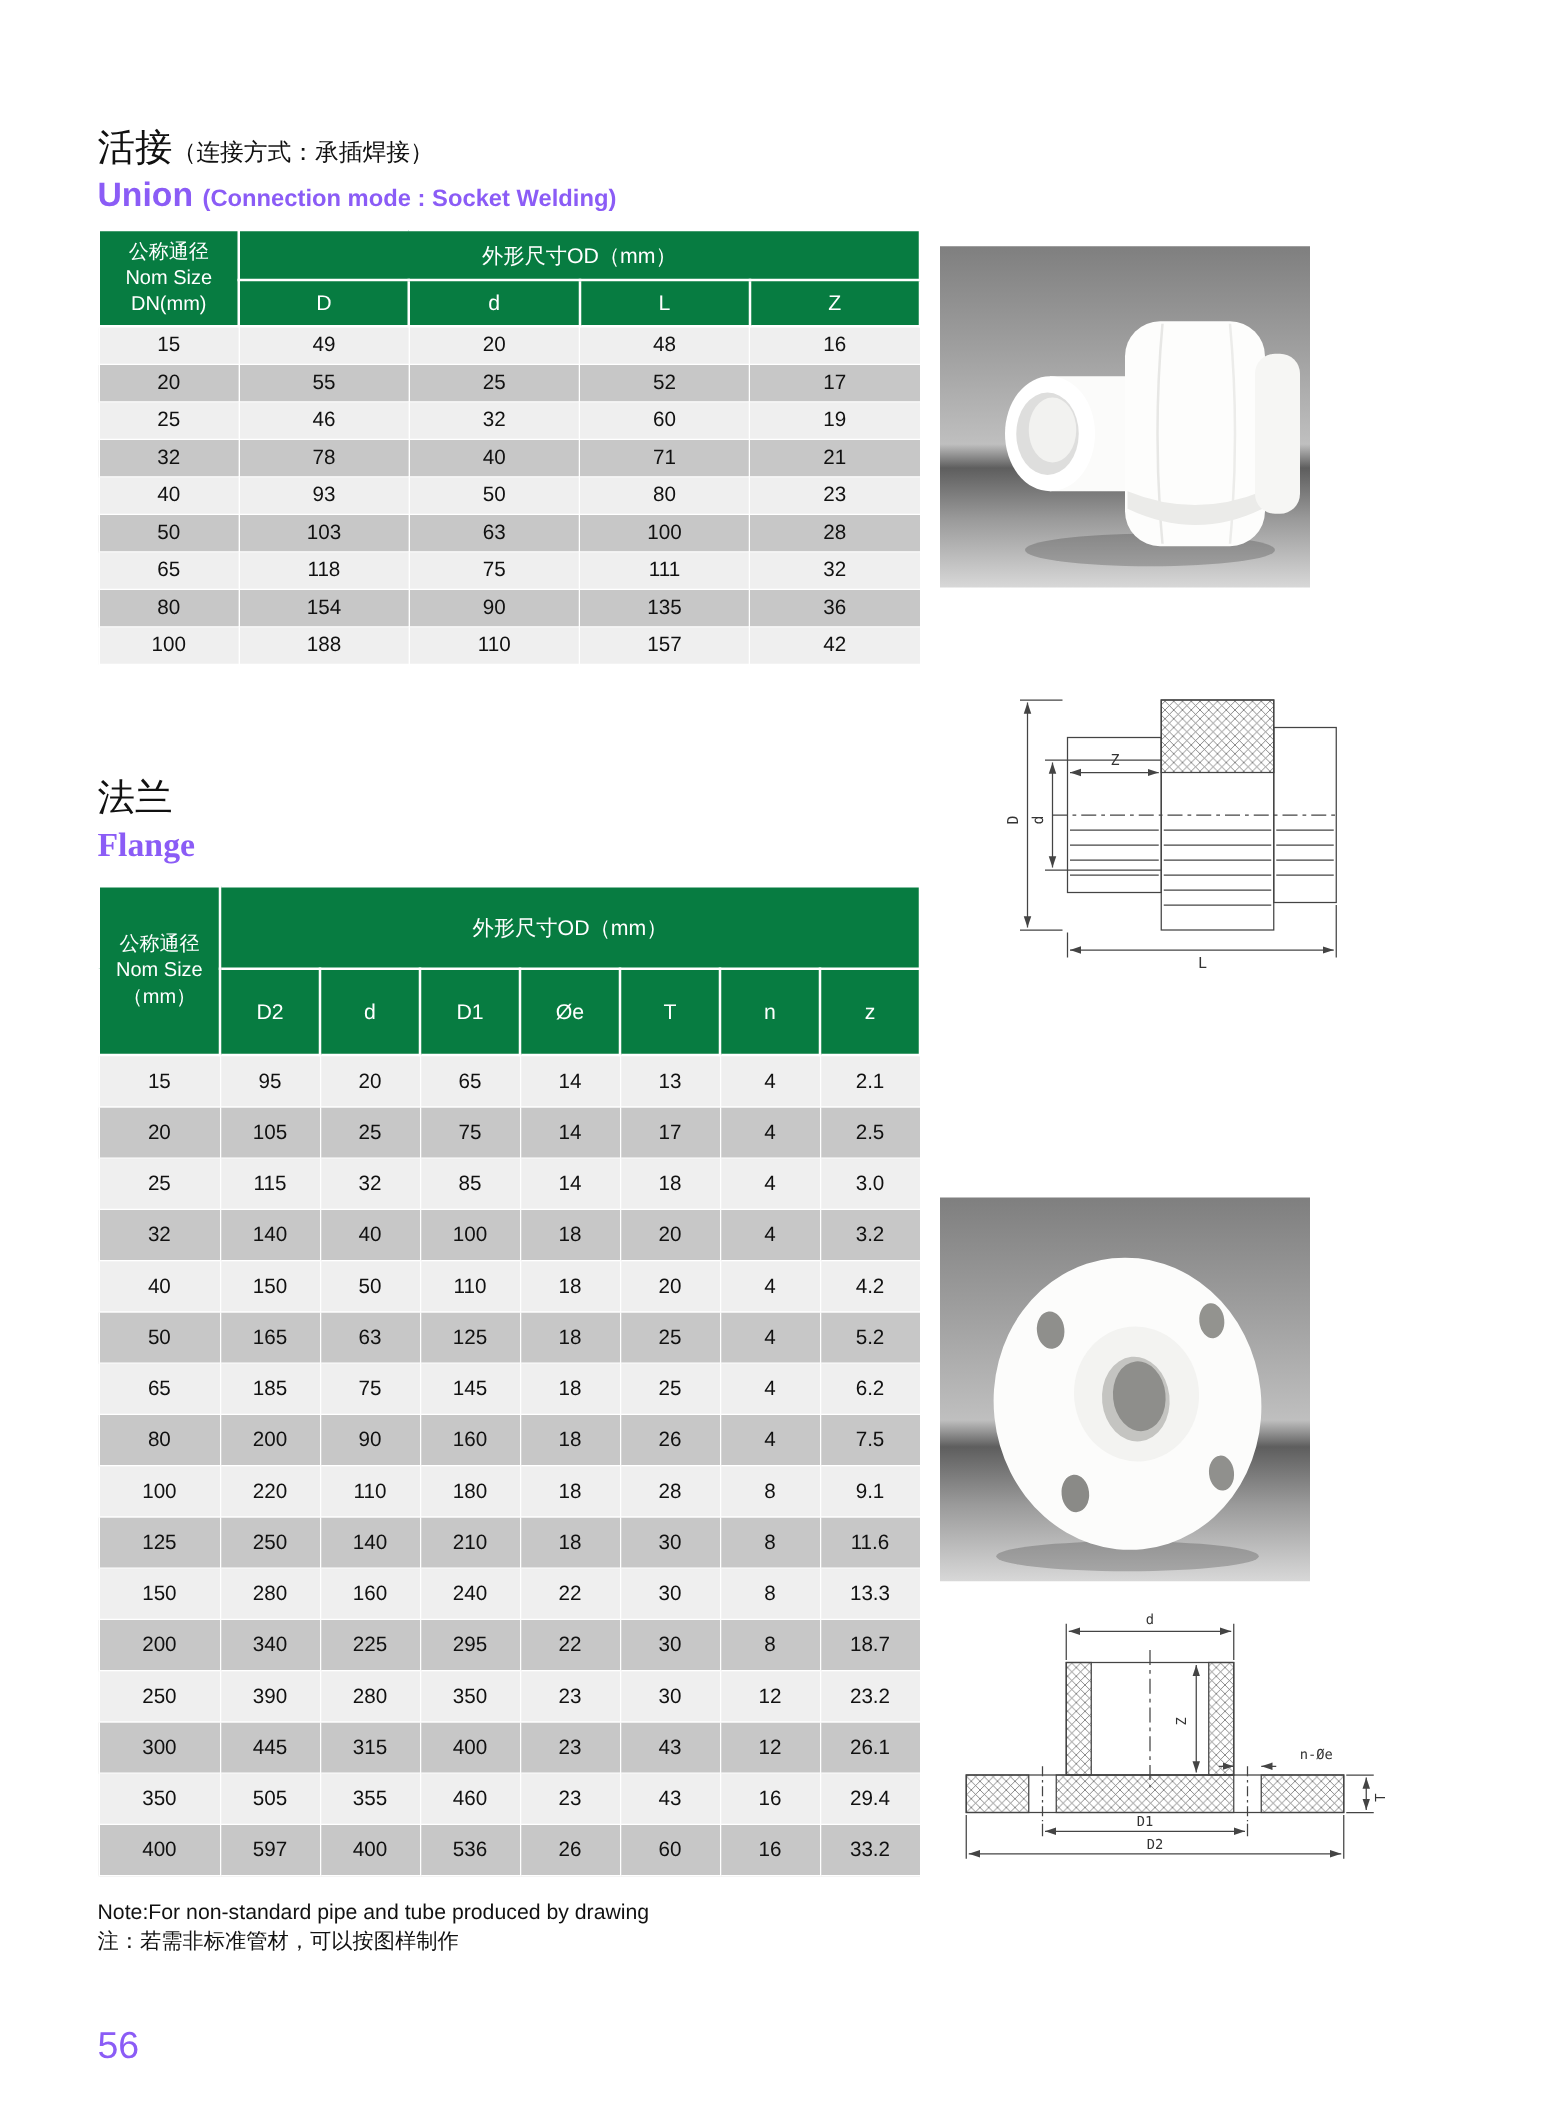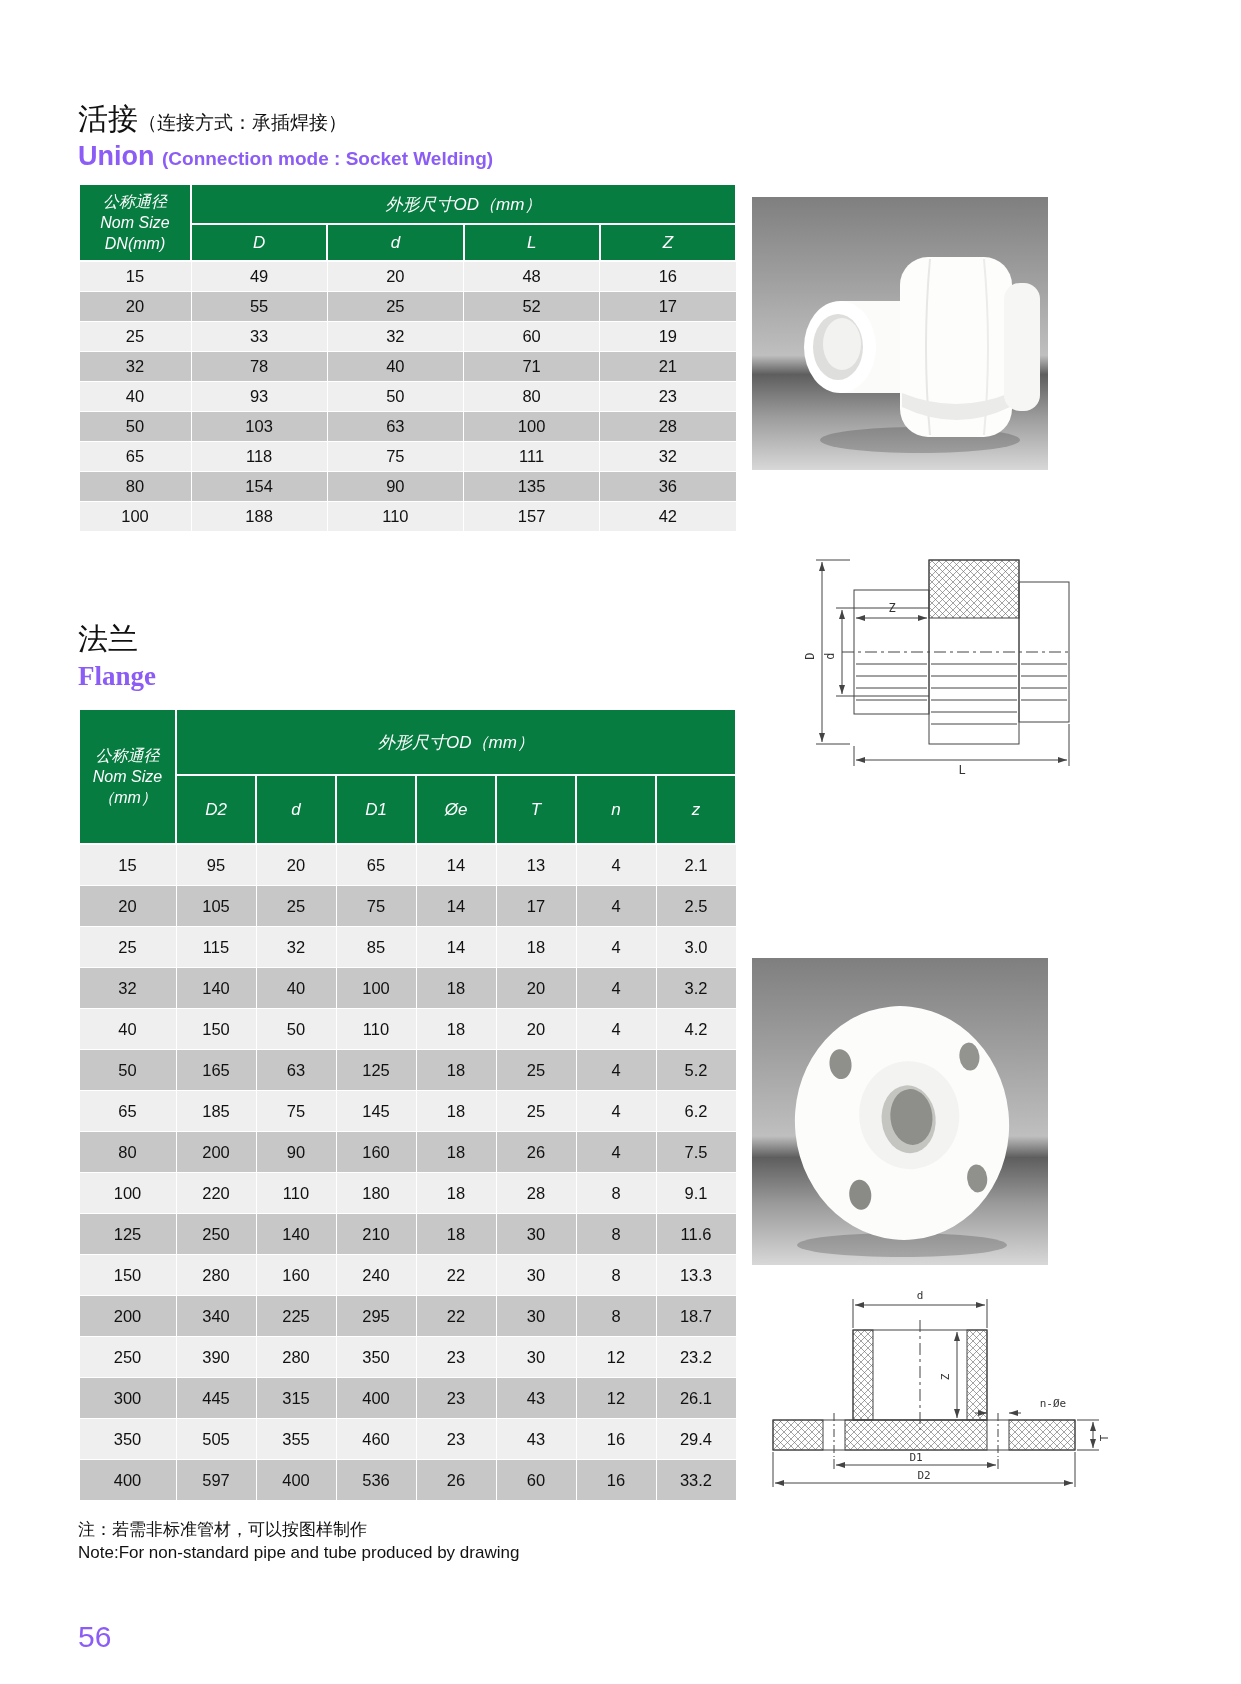--- a/index.html
+++ b/index.html
@@ -12,21 +12,21 @@
   .sec-title { position:absolute; left:78px; line-height:1.15; }
   .t-cn { font-size:30px; font-weight:400; color:#111; }
   .t-cn .cn-note { font-size:19px; }
   .t-en { font-size:27px; font-weight:bold; color:#8b5cf6; margin-top:4px; }
   .t-en .en-note { font-size:19px; }
 
   
   table.spec { position:absolute; left:78px; width:659px; border-collapse:collapse; table-layout:fixed; }
   table.spec th, table.spec td { text-align:center; vertical-align:middle; padding:0; }
   table.spec thead th {
-    background:#077C41; color:#ffffff; font-weight:400; font-size:17px; border:2px solid #ffffff;font-style:italic;
+    background:#077C41; color:#ffffff; font-weight:400; font-size:17px; border:2px solid #ffffff;
   }
   table.spec thead th.rowhead { font-size:16px; line-height:21px; }
   table.spec tbody td { border:1.5px solid #ffffff; font-size:16.5px; color:#111; }
   table.spec tbody tr:nth-child(odd)  { background:#EFEFEF; }
   table.spec tbody tr:nth-child(even) { background:#C7C7C7; }
 
   .union-table { top:183px; }
   .union-table thead tr:first-child th { height:38px; }
   .union-table thead tr:nth-child(2) th { height:35px; }
   .union-table tbody td { height:29px; }
@@ -98,21 +98,21 @@
         </tr>
         <tr>
           <td>20</td>
           <td>55</td>
           <td>25</td>
           <td>52</td>
           <td>17</td>
         </tr>
         <tr>
           <td>25</td>
-          <td>33</td>
+          <td>46</td>
           <td>32</td>
           <td>60</td>
           <td>19</td>
         </tr>
         <tr>
           <td>32</td>
           <td>78</td>
           <td>40</td>
           <td>71</td>
           <td>21</td>
@@ -479,19 +479,19 @@
         <text x="214" y="92" transform="rotate(-90 214 92)">Z</text>
         <text x="318" y="122">n-Øe</text>
         <text x="373" y="153" transform="rotate(-90 373 153)">T</text>
         <text x="181" y="176">D1</text>
         <text x="189" y="194">D2</text>
       </g>
     </svg>
   </div>
 
   <div class="note">
+    <div>Note:For non-standard pipe and tube produced by drawing</div>
     <div>注：若需非标准管材，可以按图样制作</div>
-    <div>Note:For non-standard pipe and tube produced by drawing</div>
   </div>
 
   <div class="page-num">56</div>
 
 </div>
 
 </body></html>

